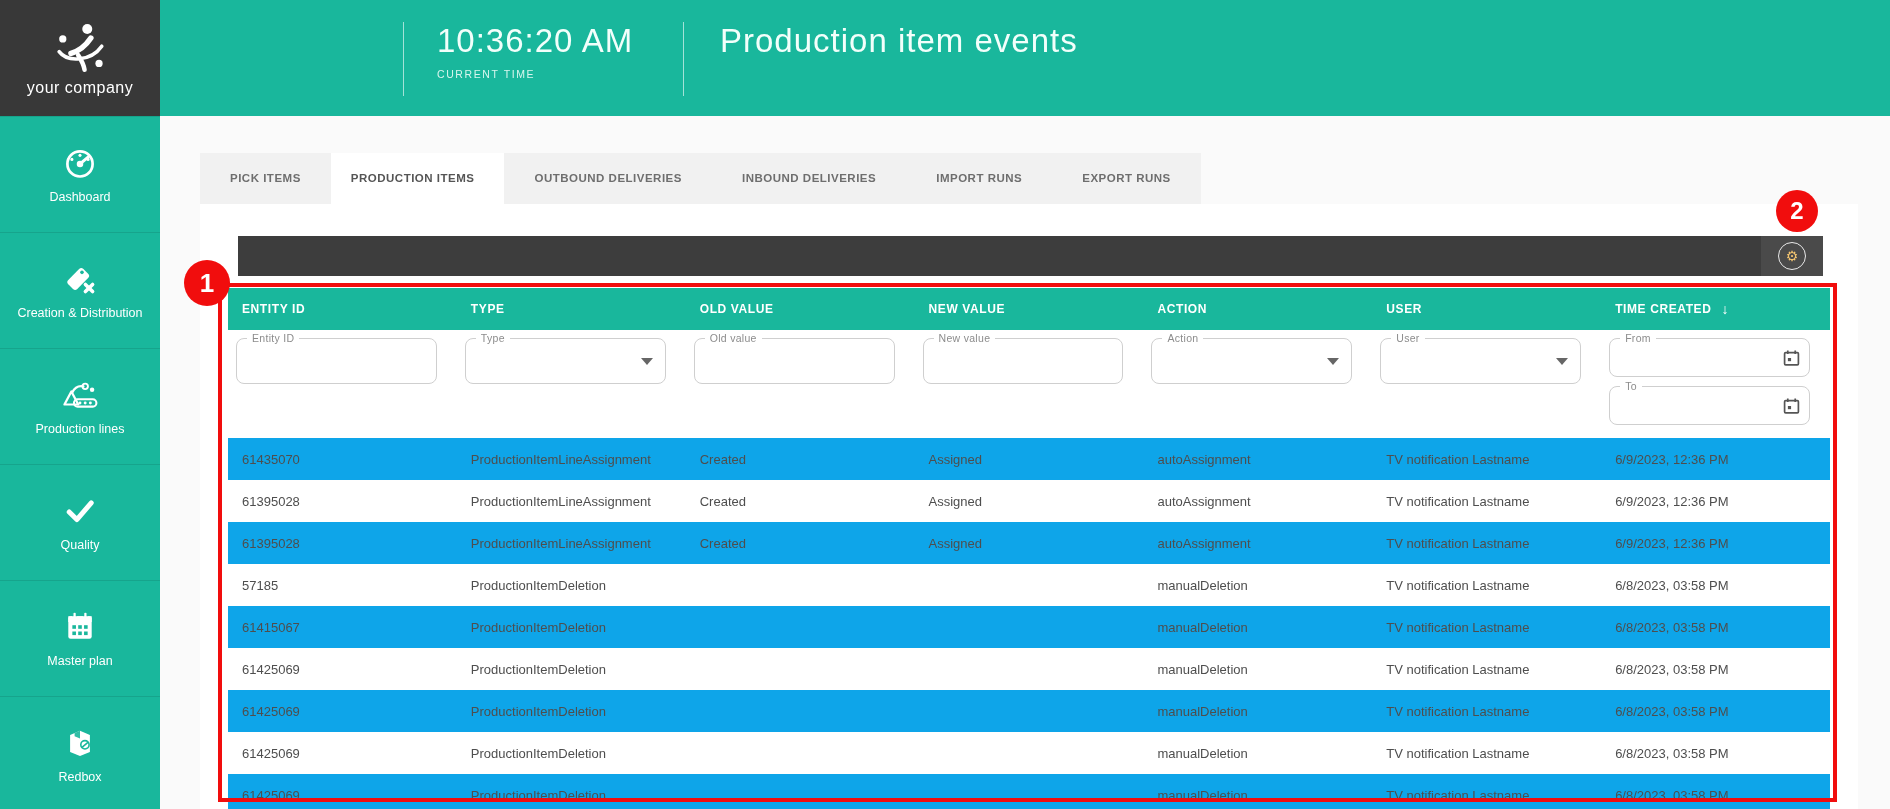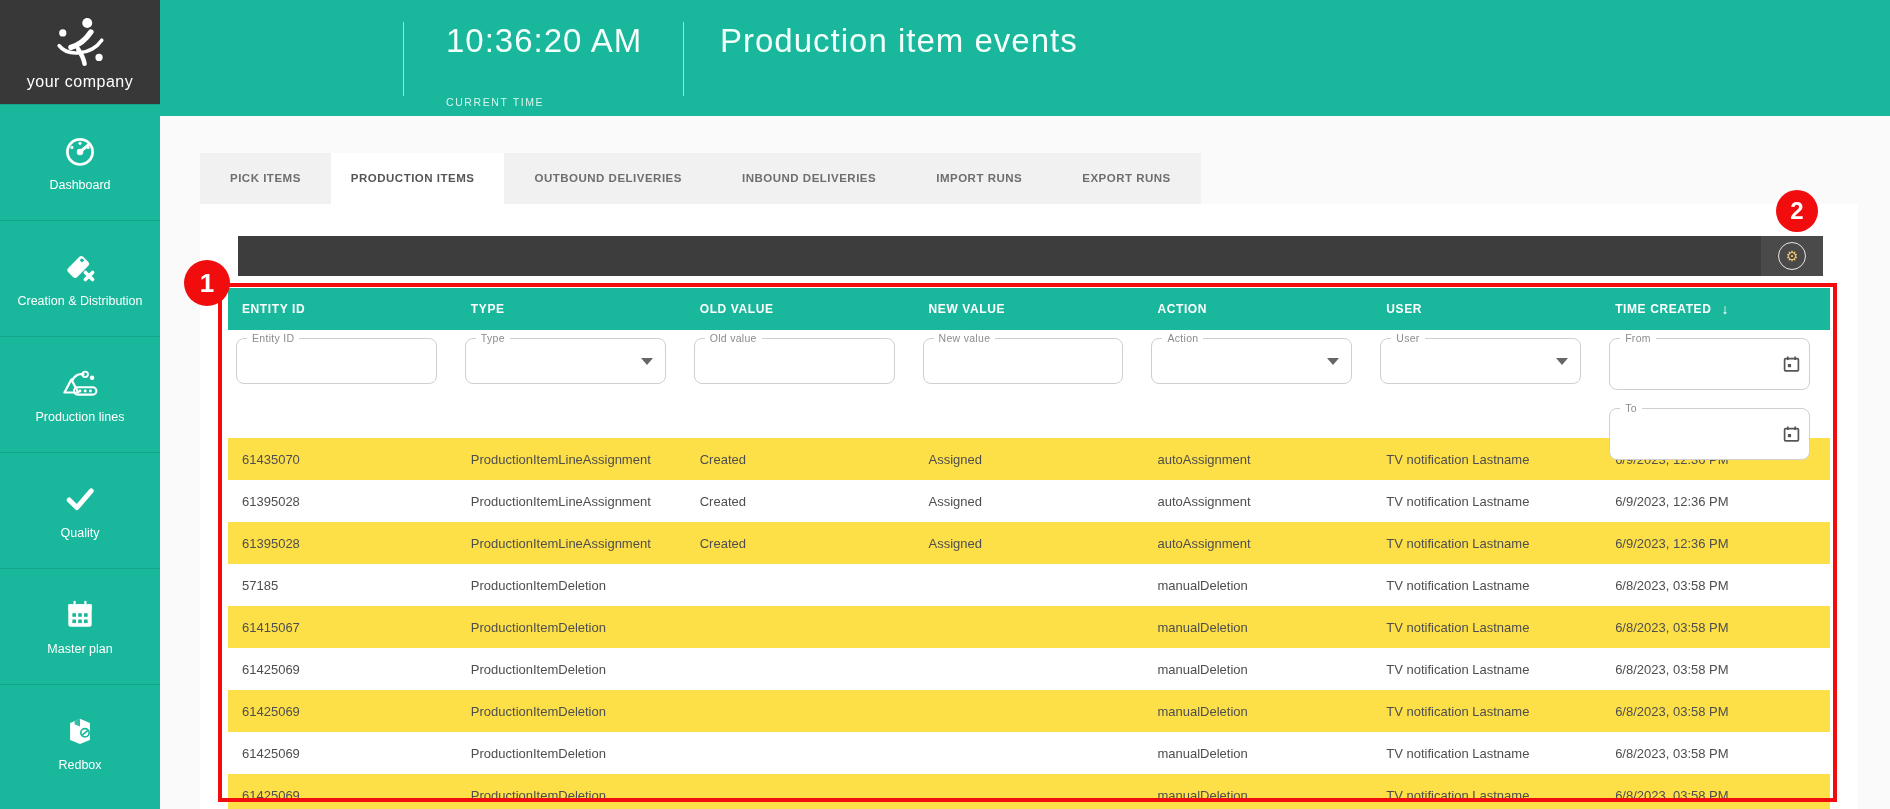--- a/index.html
+++ b/index.html
@@ -6,21 +6,21 @@
   html,body { width:1890px; height:809px; overflow:hidden; }
   body {
     font-family:"Liberation Sans", sans-serif;
     background:#fafafa;
     position:relative;
     color:#4e4e4e;
   }
 
   
   .sidebar { position:absolute; left:0; top:0; width:160px; height:809px; background:#19b79c; z-index:5; }
-  .logo-box { height:104px; background:#383838; display:flex; flex-direction:column; align-items:center; justify-content:center; gap:2px; }
+  .logo-box { height:116px; background:#383838; display:flex; flex-direction:column; align-items:center; justify-content:center; gap:2px; }
   .logo-box svg { width:62px; height:58px; }
   .logo-text { color:#fff; font-size:16px; letter-spacing:0.5px; }
   .nav-item { height:116px; display:flex; flex-direction:column; align-items:center; justify-content:center; gap:9px; border-top:1px solid rgba(0,0,0,0.10); cursor:pointer; }
   .nav-item .nav-label { color:#ffffff; font-size:12.5px; text-align:center; padding:0 4px; }
   .nav-item svg { width:38px; height:36px; }
 
   
   .topbar { position:absolute; left:160px; top:0; width:1730px; height:116px; background:#19b79c; z-index:4; }
   .hdr-block { position:absolute; top:22px; display:flex; flex-direction:column; }
   .hdr-big { font-size:33px; color:#f2fffb; font-weight:400; letter-spacing:1px; white-space:nowrap; }
@@ -45,26 +45,26 @@
   .thead { display:grid; grid-template-columns:repeat(7,1fr); height:42px; background:#19b79c; }
   .th { color:#ffffff; font-size:12px; font-weight:bold; letter-spacing:0.6px; display:flex; align-items:center; padding-left:14px; cursor:pointer; }
   .sort-arrow { margin-left:10px; font-size:14px; font-weight:normal; }
 
   .filter-row { display:grid; grid-template-columns:repeat(7,1fr); height:108px; background:#fff; }
   .fcell { position:relative; padding:8px 20px 0 8px; }
   .ffield { position:relative; height:46px; border:1px solid #cfcfcf; border-radius:8px; background:#fff; }
   .ffield .flabel { position:absolute; top:-7px; left:10px; background:#fff; padding:0 5px; font-size:10.5px; color:#8c8c8c; letter-spacing:0.3px; }
   .sel-arrow { position:absolute; right:12px; top:50%; margin-top:-3px; width:0; height:0; border-left:6px solid transparent; border-right:6px solid transparent; border-top:7px solid #666; }
   .ffield input { position:absolute; inset:6px 10px 2px 10px; border:none; outline:none; font-size:13px; color:#4e4e4e; background:transparent; width:calc(100% - 20px); }
-  .date-field { height:52px; margin-bottom:18px;text-decoration:underline; }
+  .date-field { height:39px; margin-bottom:9px;text-decoration:underline; }
   .date-field input { inset:4px 34px 2px 10px; width:calc(100% - 44px); }
   .cal-icon { position:absolute; right:9px; top:50%; transform:translateY(-50%); cursor:pointer; line-height:0; }
 
   .tbody .trow { display:grid; grid-template-columns:repeat(7,1fr); height:42px; }
-  .trow.odd { background:#fde047; }
+  .trow.odd { background:#0ea5e9; }
   .trow.even { background:#ffffff; }
   .tcell { display:flex; align-items:center; padding-left:14px; font-size:13px; color:#4e4e4e; white-space:nowrap; overflow:hidden; }
 
   
   .anno-rect { position:absolute; left:218px; top:283px; width:1619px; height:519px; border:4px solid #f10d0d; z-index:50; pointer-events:none; }
   .anno-badge { position:absolute; background:#f10d0d; border-radius:50%; color:#fff; font-weight:bold; display:flex; align-items:center; justify-content:center; z-index:51; pointer-events:none; }
   .badge-1 { left:184px; top:260px; width:46px; height:46px; font-size:26px; }
   .badge-2 { left:1776px; top:190px; width:42px; height:42px; font-size:24px; }
 </style>
 </head>
@@ -150,21 +150,21 @@
       <path d="M20 6.5 L20 15 L14 12.5 L14 8.9" fill="#19b79c" opacity="0.9"></path>
       <circle cx="25.5" cy="22" r="4.6" fill="none" stroke="#19b79c" stroke-width="1.8"></circle>
       <path d="M22.5 24.5 L28.5 19.5" stroke="#19b79c" stroke-width="1.8" stroke-linecap="round"></path>
     </svg>
     <div class="nav-label">Redbox</div>
   </div>
 </div>
 
 <div class="topbar">
   <div class="hdr-sep" style="left:243px;"></div>
-  <div class="hdr-block" style="left:286px;gap:28px;">
+  <div class="hdr-block" style="left:277px;">
     <div class="hdr-big">10:36:20 AM</div>
     <div class="hdr-sub">CURRENT TIME</div>
   </div>
   <div class="hdr-sep" style="left:523px;"></div>
   <div class="hdr-block" style="left:560px;">
     <div class="hdr-big">Production item events</div>
   </div>
 </div>
 
 <div class="tabs">

